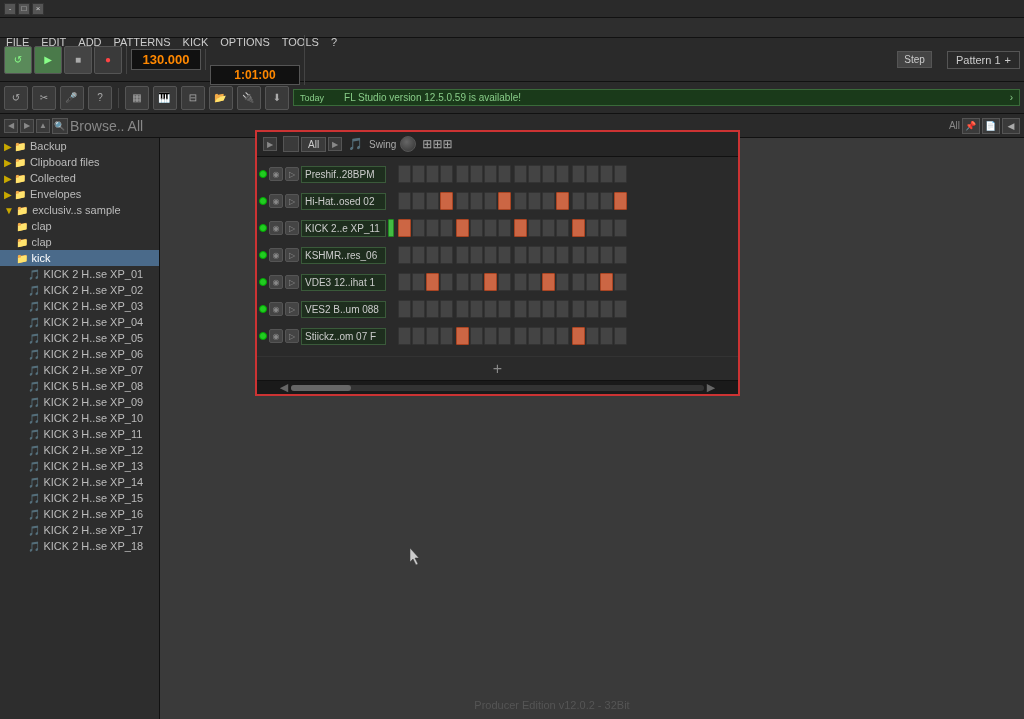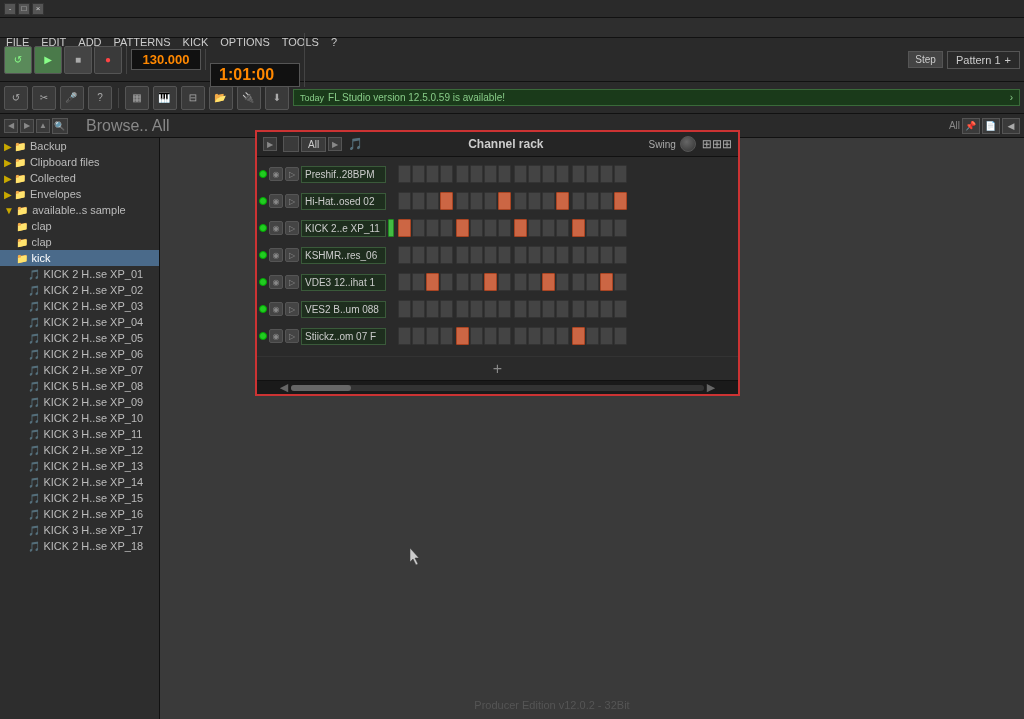--- a/index.html
+++ b/index.html
@@ -92,24 +92,25 @@
       font-size: 13px;
       font-weight: bold;
       padding: 2px 6px;
       min-width: 70px;
       text-align: center;
     }
     .time-display {
       background: #111;
       border: 1px solid #555;
       color: #f80;
-      font-size: 16px;
+      font-size: 12px;
       font-weight: bold;
       padding: 2px 8px;
       min-width: 90px;
+      text-align: center;
       margin-top: 30px;
     }
     .pattern-display {
       background: #2a2a2a;
       border: 1px solid #555;
       color: #ccc;
       font-size: 11px;
       padding: 2px 8px;
       display: flex; align-items: center; gap: 4px;
     }
@@ -407,21 +408,21 @@
   </div>
 
   <div class="toolbar-group">
     <div class="bpm-display">130.000</div>
   </div>
 
   <div class="toolbar-group">
     <div class="time-display">1:01:00</div>
   </div>
 
-  <div style="margin-left:auto; display:flex; align-items:center; gap:4px;">
+  <div style="margin-left:auto; display:flex; align-items:center; gap:15px;">
     <div class="step-btn">Step</div>
     <div class="pattern-display">
       <span>Pattern 1</span>
       <span style="cursor:pointer;">+</span>
     </div>
   </div>
 </div>
 
 <div class="toolbar2">
   <div class="toolbar2-btn">↺</div>
@@ -429,32 +430,32 @@
   <div class="toolbar2-btn">🎤</div>
   <div class="toolbar2-btn">?</div>
   <div style="width:1px; background:#444; height:20px; margin:0 2px;"></div>
   <div class="toolbar2-btn">▦</div>
   <div class="toolbar2-btn">🎹</div>
   <div class="toolbar2-btn">⊟</div>
   <div class="toolbar2-btn">📂</div>
   <div class="toolbar2-btn">🔌</div>
   <div class="toolbar2-btn">⬇</div>
   <div class="update-notice">
-    <span style="color:#8c8; font-size:9px; margin-right:4px;">Today</span>
+    <span style="color:#8c8; font-size:9px; margin-right:20px;">Today</span>
     <span style="font-size:10px;">FL Studio version 12.5.0.59 is available!</span>
     <span style="margin-left:auto; cursor:pointer;">›</span>
   </div>
 </div>
 
 <div class="toolbar3">
   <div class="nav-arrow">◀</div>
   <div class="nav-arrow">▶</div>
   <div class="nav-arrow">▲</div>
   <div style="width:16px; height:16px; background:#3a3a3a; border:1px solid #555; display:flex; align-items:center; justify-content:center; cursor:pointer; font-size:9px;">🔍</div>
-  <span style="color:#888; font-size:16px;margin-left:16px;">Browse.. All</span>
+  <span style="color:#888; font-size:14px;">Browse.. All</span>
   <span style="margin-left:auto; color:#888; font-size:10px;">All</span>
   <div class="sidebar-action-btn">📌</div>
   <div class="sidebar-action-btn">📄</div>
   <div class="sidebar-action-btn">◀</div>
 </div>
 
 <div class="main-content">
 
   <div class="sidebar">
 
@@ -469,21 +470,21 @@
     <div class="tree-item folder">
       <span class="icon">▶ 📁</span>
       <span>Collected</span>
     </div>
     <div class="tree-item folder">
       <span class="icon">▶ 📁</span>
       <span>Envelopes</span>
     </div>
     <div class="tree-item folder">
       <span class="icon">▼ 📁</span>
-      <span>available..s sample</span>
+      <span>exclusiv..s sample</span>
     </div>
     <div class="tree-item sub">
       <span class="icon">📁</span>
       <span>clap</span>
     </div>
     <div class="tree-item sub">
       <span class="icon">📁</span>
       <span>clap</span>
     </div>
     <div class="tree-item sub selected">
@@ -549,21 +550,21 @@
     <div class="tree-item sub2 file">
       <span class="icon">🎵</span>
       <span>KICK 2 H..se XP_15</span>
     </div>
     <div class="tree-item sub2 file">
       <span class="icon">🎵</span>
       <span>KICK 2 H..se XP_16</span>
     </div>
     <div class="tree-item sub2 file">
       <span class="icon">🎵</span>
-      <span>KICK 3 H..se XP_17</span>
+      <span>KICK 2 H..se XP_17</span>
     </div>
     <div class="tree-item sub2 file">
       <span class="icon">🎵</span>
       <span>KICK 2 H..se XP_18</span>
     </div>
   </div>
 
   <div style="flex:1; background:#3a3a3a; position:relative;">
   </div>
 </div>
@@ -571,21 +572,20 @@
 <div class="channel-rack-overlay">
 
   <div class="cr-header">
     <div class="nav-arrow">▶</div>
     <div style="display:flex; align-items:center; gap:2px;">
       <div style="width:16px;height:16px;background:#3a3a3a;border:1px solid #555;"></div>
       <div class="cr-all-btn">All</div>
       <div class="nav-arrow">▶</div>
     </div>
     <div class="cr-piano-icon">🎵</div>
-    <div class="cr-title">Channel rack</div>
     <div class="cr-swing">
       <span>Swing</span>
       <div class="cr-knob"></div>
     </div>
     <div style="color:#aaa; font-size:12px;">⊞⊞⊞</div>
   </div>
 
   <div class="cr-channels">
 
     <div class="cr-channel">

